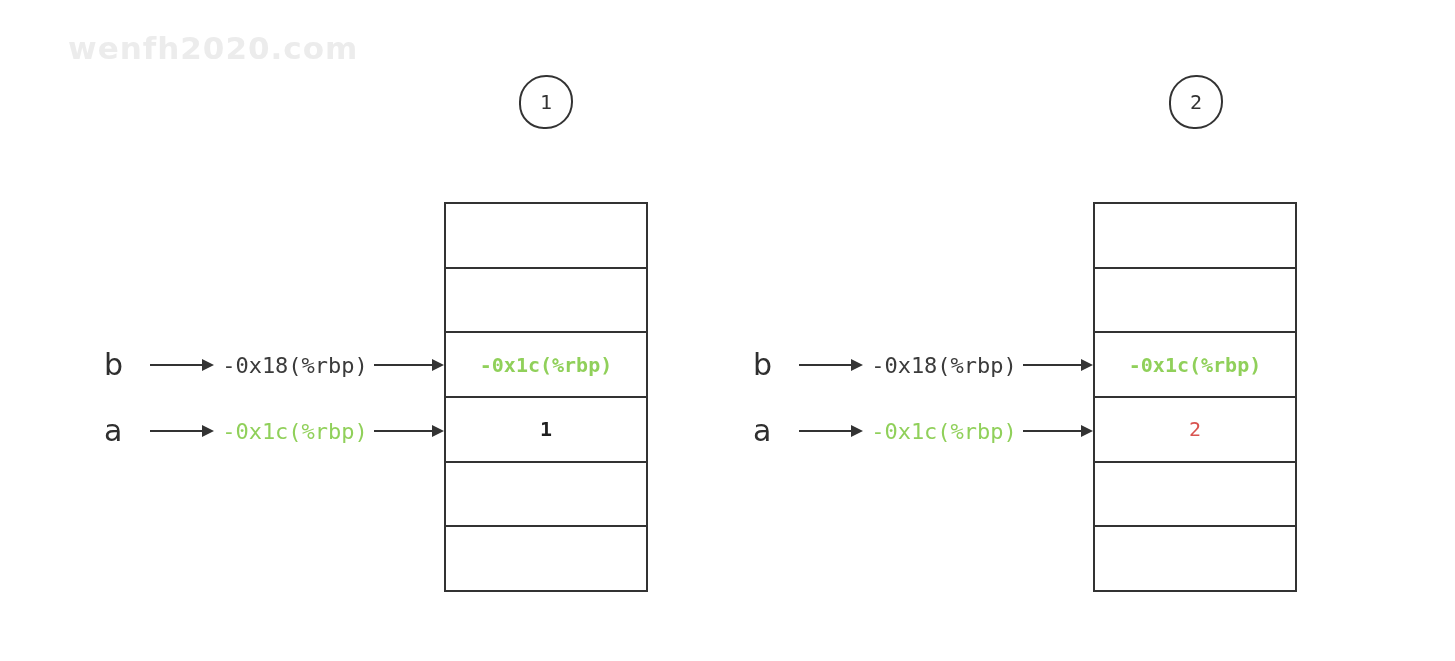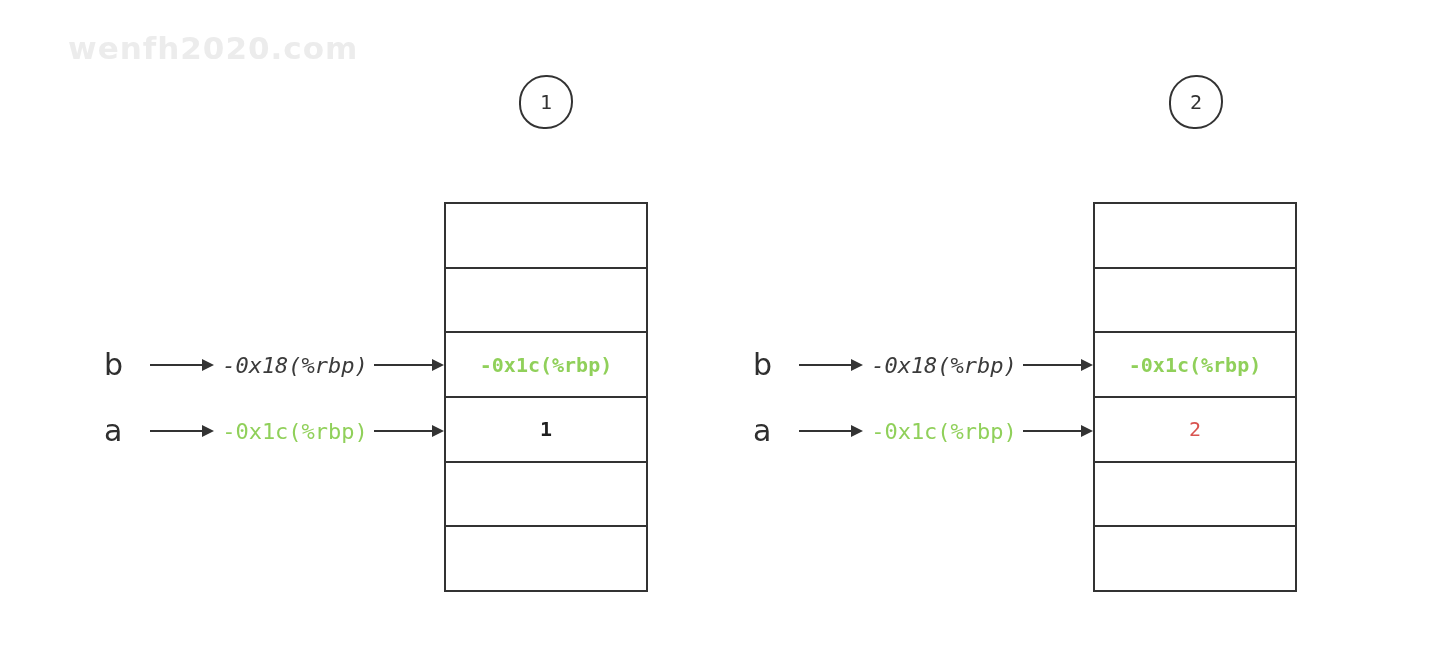--- a/index.html
+++ b/index.html
@@ -82,21 +82,21 @@
     border-bottom: 6px solid transparent;
   }
   .addr {
     width: 146px;
     text-align: center;
     font-family: "DejaVu Sans Mono", monospace;
     font-size: 22px;
     white-space: nowrap;
     flex: none;
   }
-  .addr.dark  { color: #3b3b3b; font-style: italic; }
+  .addr.dark  { color: #3b3b3b; }
   .addr.green { color: #90d05a; }
 
   .memory-stack {
     position: absolute;
     top: 202px;
     width: 204px;
     height: 390px;
     border: 2px solid #333333;
     box-sizing: border-box;
     display: flex;

